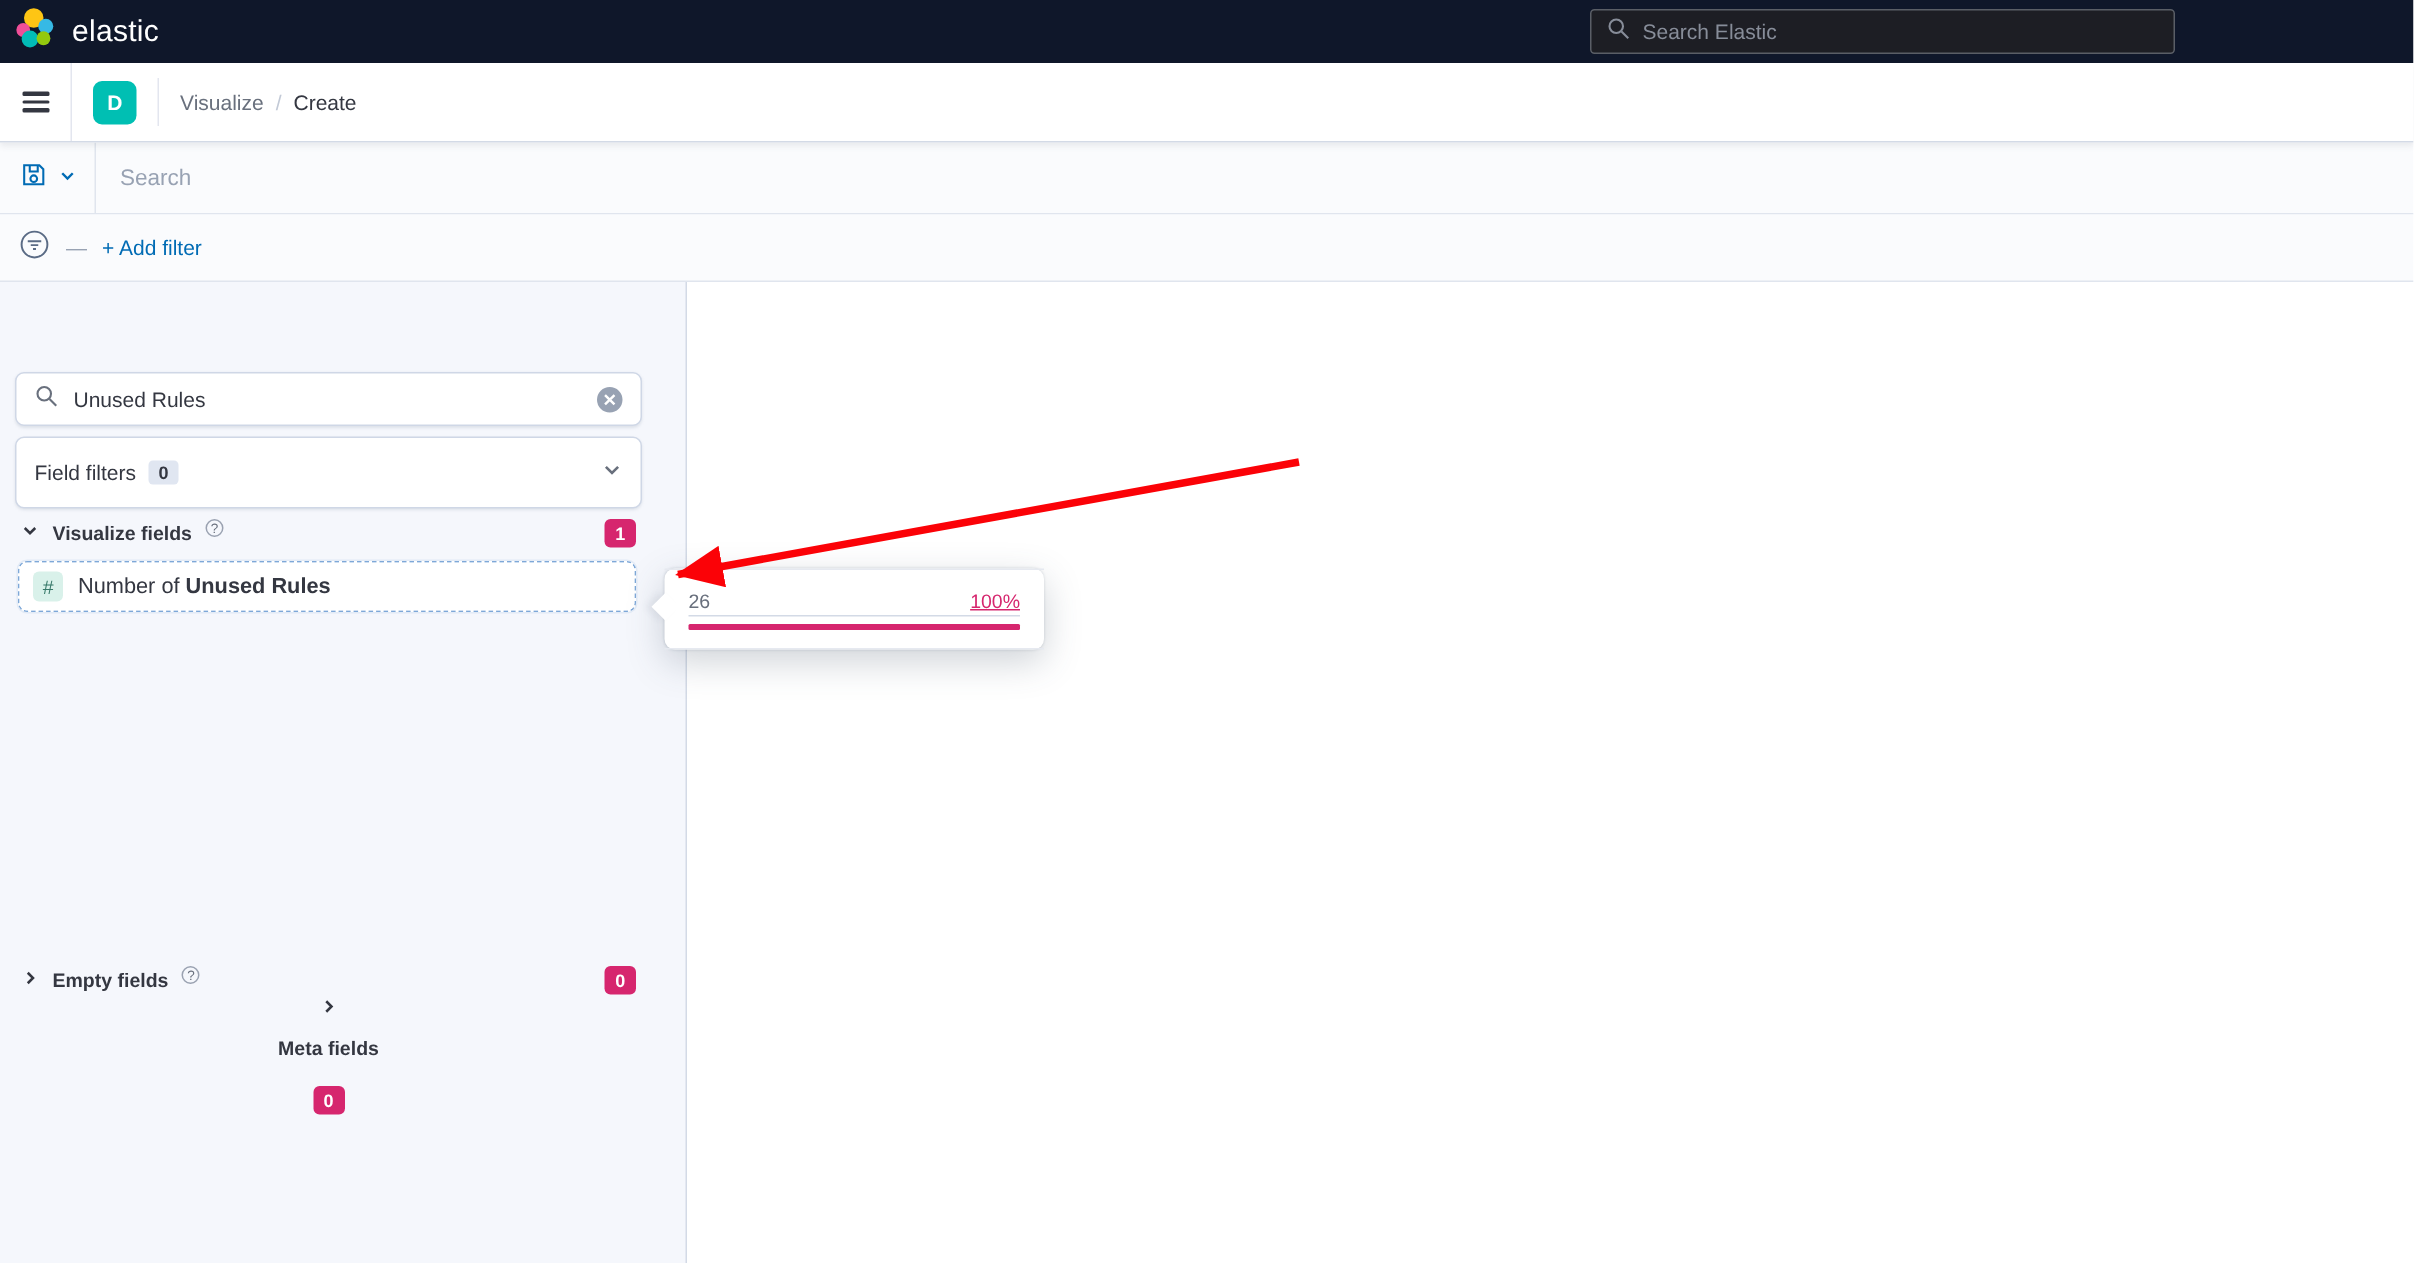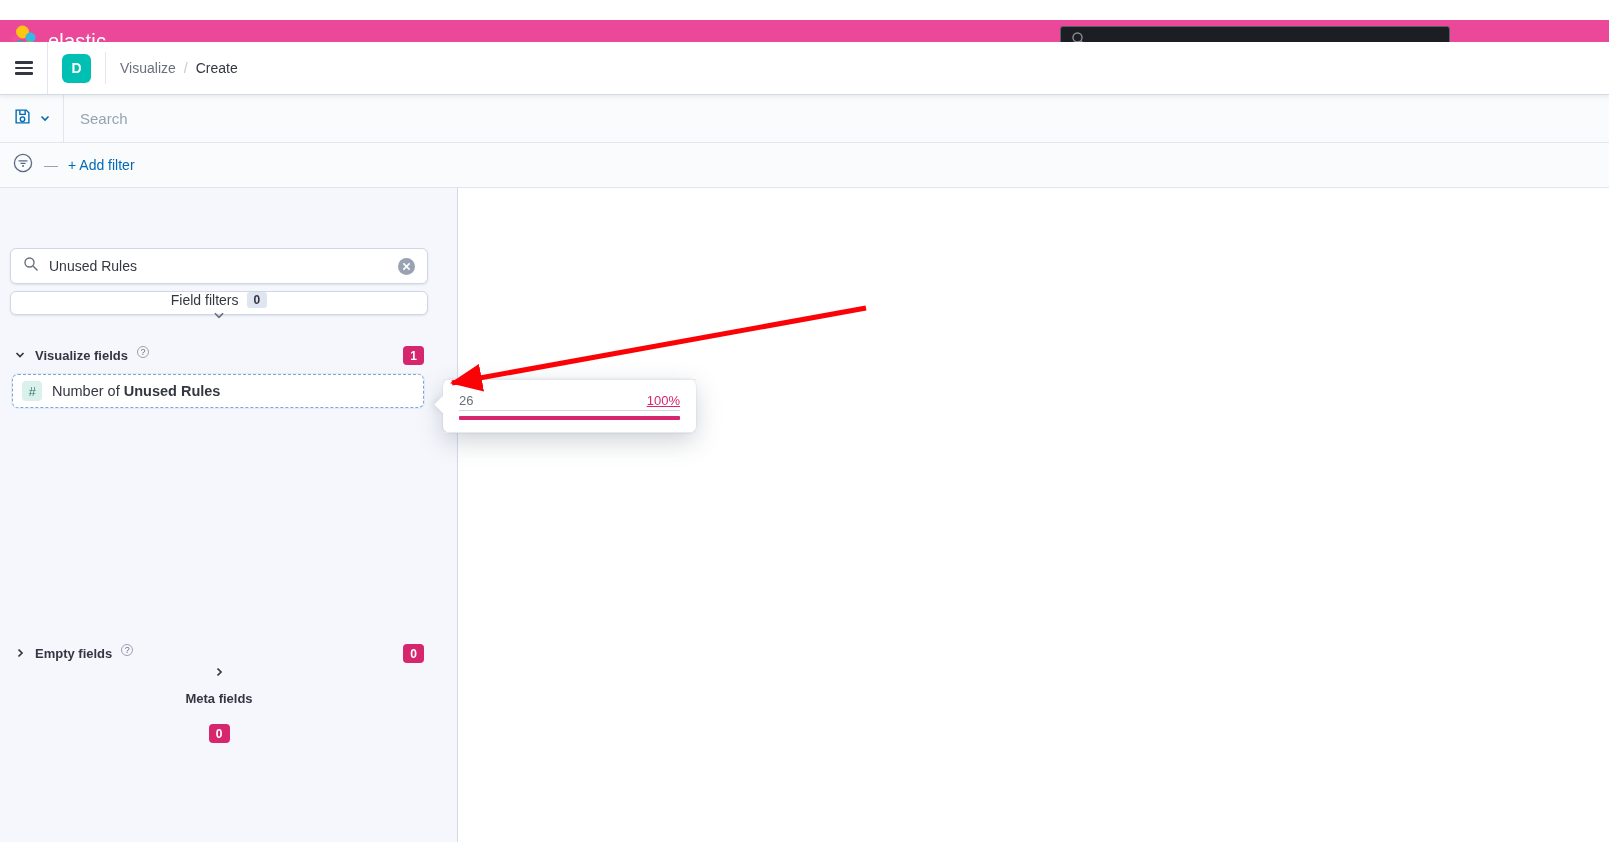--- a/index.html
+++ b/index.html
@@ -7,21 +7,21 @@
   body {
     font-family: "Liberation Sans", sans-serif;
     color: #343741;
     background: #ffffff;
     position: relative;
     overflow: hidden;
   }
   .abs { position: absolute; }
 
   
-  .topbar { left:0; top:0; width:1609px; height:42px; background:#ec4899; display:flex; align-items:center;margin-top:20px; }
+  .topbar { left:0; top:0; width:1609px; height:42px; background:#0f172a; display:flex; align-items:center; }
   .brand { display:flex; align-items:center; gap:9px; padding-left:9px; }
   .brand-text { color:#ffffff; font-size:20px; letter-spacing:0.2px; }
   .global-search { position:absolute; left:1060px; top:6px; width:390px; height:30px;
     background:#1d1e24; border:1px solid #5a5e66; border-radius:3px;
     display:flex; align-items:center; padding:0 10px; gap:8px; color:#878d99; }
   .global-search input { background:transparent; border:none; outline:none; color:#d4dae5;
     font-size:14px; width:100%; font-family:inherit; }
   .global-search input::placeholder { color:#878d99; }
 
   
@@ -60,21 +60,21 @@
   .sidebar { left:0; top:188px; width:458px; height:654px; background:#f5f7fc;
     border-right:1px solid #d3dae6; z-index:2; }
   .panel-input { position:absolute; background:#ffffff; border:1px solid #cfd7e6; border-radius:6px;
     box-shadow:0 1px 2px rgba(152,162,179,0.25); display:flex; align-items:center; cursor:pointer; }
   .dataview-picker { left:10px; top:12px; width:418px; height:38px; padding:0 14px; justify-content:space-between; }
   .dataview-picker .dv-label { font-weight:bold; font-size:15px; color:#1a1c21; }
   .field-search { left:10px; top:60px; width:418px; height:36px; padding:0 12px; gap:10px; }
   .field-search input { flex:1; border:none; outline:none; font-size:14px; color:#343741; font-family:inherit; background:transparent; }
   .clear-btn { width:17px; height:17px; border-radius:50%; background:#98a2b3; display:flex;
     align-items:center; justify-content:center; cursor:pointer; flex:none; }
-  .field-filters { left:10px; top:103px; width:418px; height:24px; padding:0 12px; justify-content:space-between;flex-direction:column; }
+  .field-filters { left:10px; top:103px; width:418px; height:48px; padding:0 12px; justify-content:space-between; }
   .ff-left { display:flex; align-items:center; gap:8px; font-size:14px; color:#343741; }
   .badge-gray { background:#e0e6f1; color:#343741; font-size:12px; font-weight:bold;
     border-radius:3px; padding:1px 7px; }
   .badge-pink { background:#d6266e; color:#ffffff; font-size:12px; font-weight:bold;
     border-radius:4px; min-width:21px; height:19px; display:flex; align-items:center; justify-content:center;
     padding:0 5px; }
   .section-row { position:absolute; left:14px; width:410px; display:flex; align-items:center; gap:9px; cursor:pointer; }
   .section-label { font-weight:bold; font-size:13px; color:#343741; }
   .info-icon { font-size:9px; color:#69707d; border:1px solid #9aa2b1; border-radius:50%;
     width:12px; height:12px; display:inline-flex; align-items:center; justify-content:center;
@@ -148,20 +148,21 @@
     </span>
     <span class="brand-text">elastic</span>
   </div>
   <div class="global-search">
     <span>
       <svg width="16" height="16" viewBox="0 0 16 16" fill="none" stroke="#878d99" stroke-width="1.4">
         <circle cx="6.5" cy="6.5" r="4.5"></circle>
           <path d="M10 10 l4.5 4.5"></path>
       </svg>
     </span>
+    <input type="text" placeholder="Search Elastic" style="">
   </div>
 </div>
 
 <div class="abs navrow">
   <div class="hamburger">
     <div class="bars">
         <div></div>
         <div></div>
         <div></div>
       </div>

